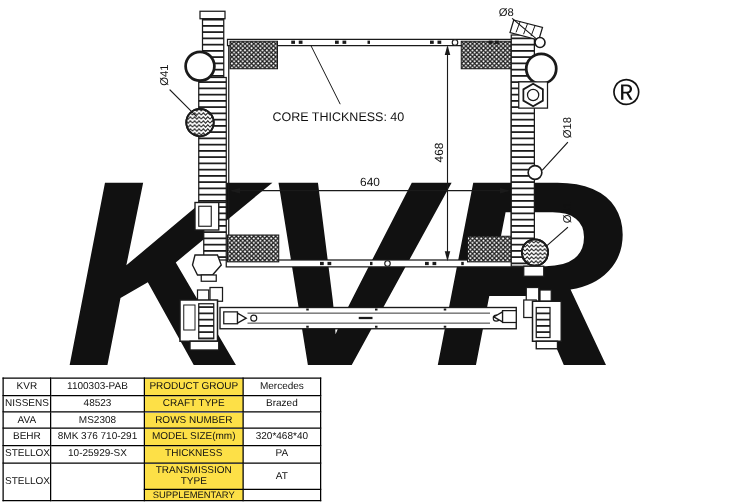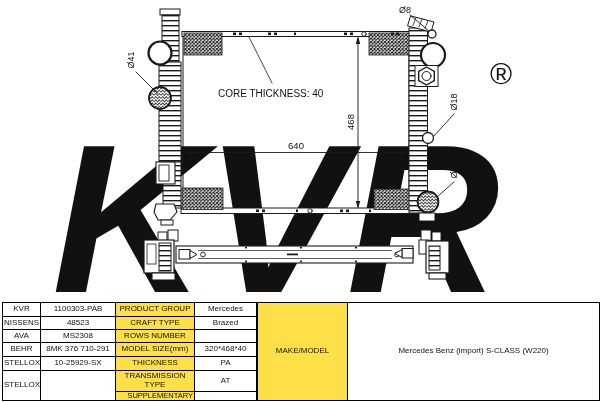--- a/index.html
+++ b/index.html
@@ -7,21 +7,21 @@
               font-family:"Liberation Sans", sans-serif; }
   .page { position:relative; width:600px; height:402px; background:#fff; }
   .diagram-wrap { position:absolute; top:0; left:0; width:600px; height:302px; }
   svg text { font-family:"Liberation Sans", sans-serif; fill:#111; }
   .tables { position:absolute; top:302px; left:2px; width:596px; display:flex; }
   table { border-collapse:collapse; table-layout:fixed; }
   td, th { border:1px solid #000; font-size:8px; font-weight:normal; color:#111;
            text-align:center; vertical-align:middle; line-height:1.1;
            padding:0 1px; overflow:hidden; white-space:normal; }
   .lblcell { background:#fde047; }
-  .small { font-size:7.5px; line-height:1;text-align:right; }
+  .small { font-size:7.5px; line-height:1; }
 </style>
 </head>
 <body>
 
 <div class="page">
 
   <div class="diagram-wrap">
     <svg width="600" height="302" viewBox="0 0 600 302">
       <defs>
         <pattern id="xh" width="3.5" height="3.5" patternUnits="userSpaceOnUse">
@@ -247,21 +247,17 @@
       </table>
 
     <table style="width:342px">
       <colgroup>
           <col style="width:90px">
           <col style="width:73px">
           <col style="width:110px">
           <col style="width:69px">
         </colgroup>
       <tbody>
-      <tr style="height:35px">
-        <td class="lblcell">MAKE/MODEL</td>
-        <td colspan="3">Mercedes Benz (import) S-CLASS (W220)</td>
-      </tr>
     </tbody>
       </table>
 
   </div>
 </div>
 
 </body></html>

